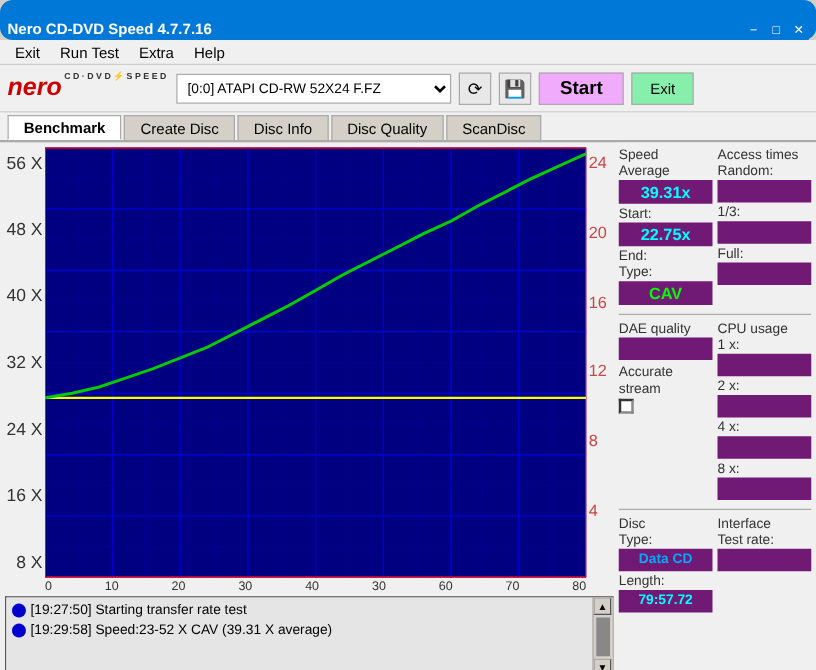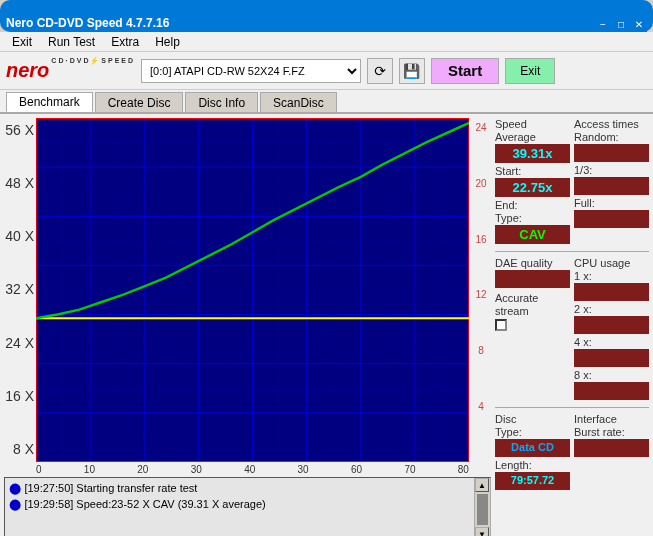--- a/index.html
+++ b/index.html
@@ -127,21 +127,21 @@
       background: #d4d0c8;
       cursor: pointer;
       margin-right: 2px;
       height: 20px;
       display: flex;
       align-items: center;
     }
     .tab.active {
       background: white;
       border-bottom: 1px solid white;
-      font-weight: normal;
+      font-weight: bold;
     }
 
     
     .main-content {
       display: flex;
       height: calc(536px - 22px - 20px - 38px - 24px);
       background: #f0f0f0;
     }
     .log-line { line-height: 16px; }
 
@@ -154,21 +154,21 @@
       flex-direction: column;
       gap: 2px;
       font-size: 11px;
     }
     .panel-label {
       font-size: 11px;
       color: #333;
       margin-bottom: 1px;
     }
     .panel-value {
-      background: #7f1d1d;
+      background: #701a75;
       color: white;
       padding: 2px 4px;
       font-size: 13px;
       font-weight: bold;
       text-align: center;
       margin-bottom: 2px;
       min-height: 18px;
     }
     .panel-value.highlight {
       color: #00ffff;
@@ -228,20 +228,21 @@
   <button class="toolbar-icon-btn" title="Refresh">⟳</button>
   <button class="toolbar-icon-btn" title="Save">💾</button>
   <button class="start-btn">Start</button>
   <button class="exit-btn">Exit</button>
 </div>
 
 <div class="tabs">
   <div class="tab active">Benchmark</div>
   <div class="tab">Create Disc</div>
   <div class="tab">Disc Info</div>
+  <div class="tab">Disc Quality</div>
   <div class="tab">ScanDisc</div>
 </div>
 
 <div class="main-content">
 
   <div style="flex:1;display:flex;flex-direction:column;margin:4px 2px 4px 4px;">
 
     <div style="flex:1;display:flex;position:relative;">
 
       <div style="width:32px;display:flex;flex-direction:column;justify-content:space-between;padding:4px 2px 18px 0;font-size:14px;color:#333;text-align:right;">
@@ -313,21 +314,21 @@
           <span>20</span>
           <span>30</span>
           <span>40</span>
           <span>30</span>
           <span>60</span>
           <span>70</span>
           <span>80</span>
         </div>
       </div>
 
-      <div style="width:22px;display:flex;flex-direction:column;justify-content:space-between;padding:4px 0 18px 2px;font-size:10px;color:#cc4444;text-align:center;">
+      <div style="width:22px;display:flex;flex-direction:column;justify-content:space-between;padding:4px 0 18px 2px;font-size:13px;color:#cc4444;text-align:left;">
         <span>24</span>
         <span>20</span>
         <span>16</span>
         <span>12</span>
         <span>8</span>
         <span>4</span>
         <span></span>
       </div>
     </div>
 
@@ -406,19 +407,19 @@
     <div class="two-col">
       <div class="panel-col">
         <div class="panel-label">Disc</div>
         <div class="panel-label">Type:</div>
         <div class="panel-value data-cd">Data CD</div>
         <div class="panel-label">Length:</div>
         <div class="panel-value highlight" style="font-size:11px;">79:57.72</div>
       </div>
       <div class="panel-col">
         <div class="panel-label">Interface</div>
-        <div class="panel-label">Burst rate:</div>
+        <div class="panel-label">Test rate:</div>
         <div class="panel-value"></div>
       </div>
     </div>
 
   </div>
 </div>
 
 </body></html>

